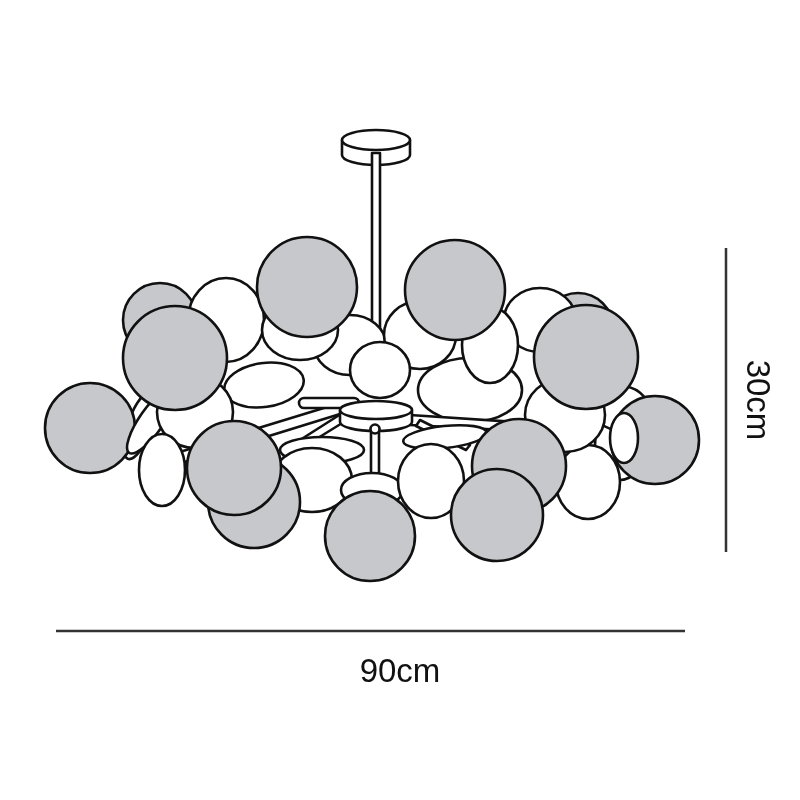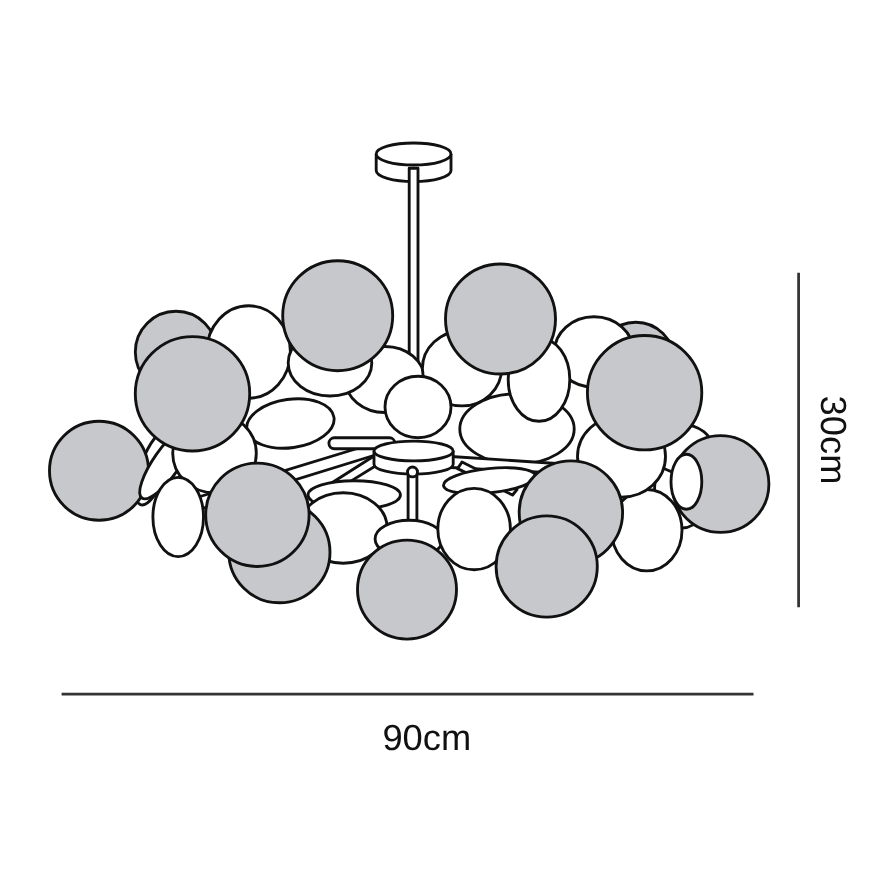--- a/index.html
+++ b/index.html
@@ -1,19 +1,19 @@
 <!DOCTYPE html>
 <html><head>
 <meta charset="utf-8">
 <style>
   html, body { margin: 0; padding: 0; background: #ffffff; }
   body { width: 800px; height: 800px; position: relative; overflow: hidden; font-family: "Liberation Sans", sans-serif; }
   #drawing { position: absolute; left: 0; top: 0; width: 800px; height: 800px; }
   .dim-label { position: absolute; color: #111; font-family: "Liberation Sans", sans-serif; font-size: 33px; line-height: 1; }
-  #width-label { left: 4px; width: 768px; top: 654px; text-align: center; }
+  #width-label { left: 16px; width: 768px; top: 654px; text-align: center; }
   #height-label { left: 758px; top: 400px; transform: translate(-50%, -50%) rotate(90deg); white-space: nowrap; }
 </style>
 </head>
 <body>
 
 <svg id="drawing" viewBox="0 0 800 800" xmlns="http://www.w3.org/2000/svg">
   <g fill="none" stroke="#111" stroke-width="2.6" stroke-linejoin="round">
 
     <g>
       <path d="M342,140 L342,155 A34,10 0 0 0 410,155 L410,140" fill="#fff"></path>

